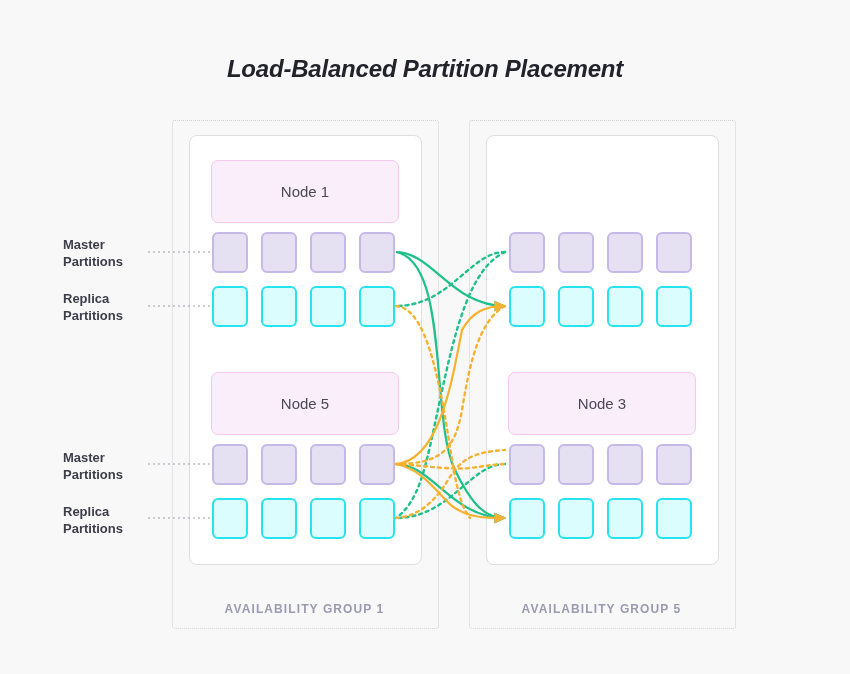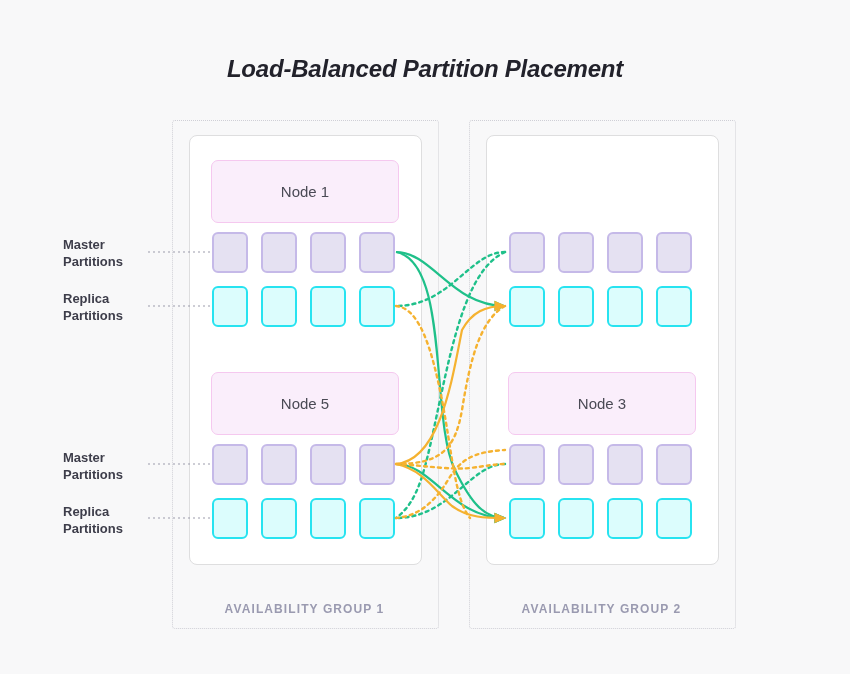--- a/index.html
+++ b/index.html
@@ -144,21 +144,21 @@
   <div class="part master" style="left:509px;top:444px;"></div>
   <div class="part master" style="left:558px;top:444px;"></div>
   <div class="part master" style="left:607px;top:444px;"></div>
   <div class="part master" style="left:656px;top:444px;"></div>
 
   <div class="part replica" style="left:509px;top:498px;"></div>
   <div class="part replica" style="left:558px;top:498px;"></div>
   <div class="part replica" style="left:607px;top:498px;"></div>
   <div class="part replica" style="left:656px;top:498px;"></div>
 
-  <div class="ag-label" style="left:469px;top:590px;width:265px;">AVAILABILITY GROUP 2</div>
+  <div class="ag-label" style="left:469px;top:590px;width:265px;">AVAILABILITY GROUP 5</div>
 
   <div class="side-label" style="left:63px;top:236px;width:105px;">
     <div>Master</div>
     <div>Partitions</div>
   </div>
   <div class="side-label" style="left:63px;top:290px;width:105px;">
     <div>Replica</div>
     <div>Partitions</div>
   </div>
   <div class="side-label" style="left:63px;top:449px;width:105px;">

